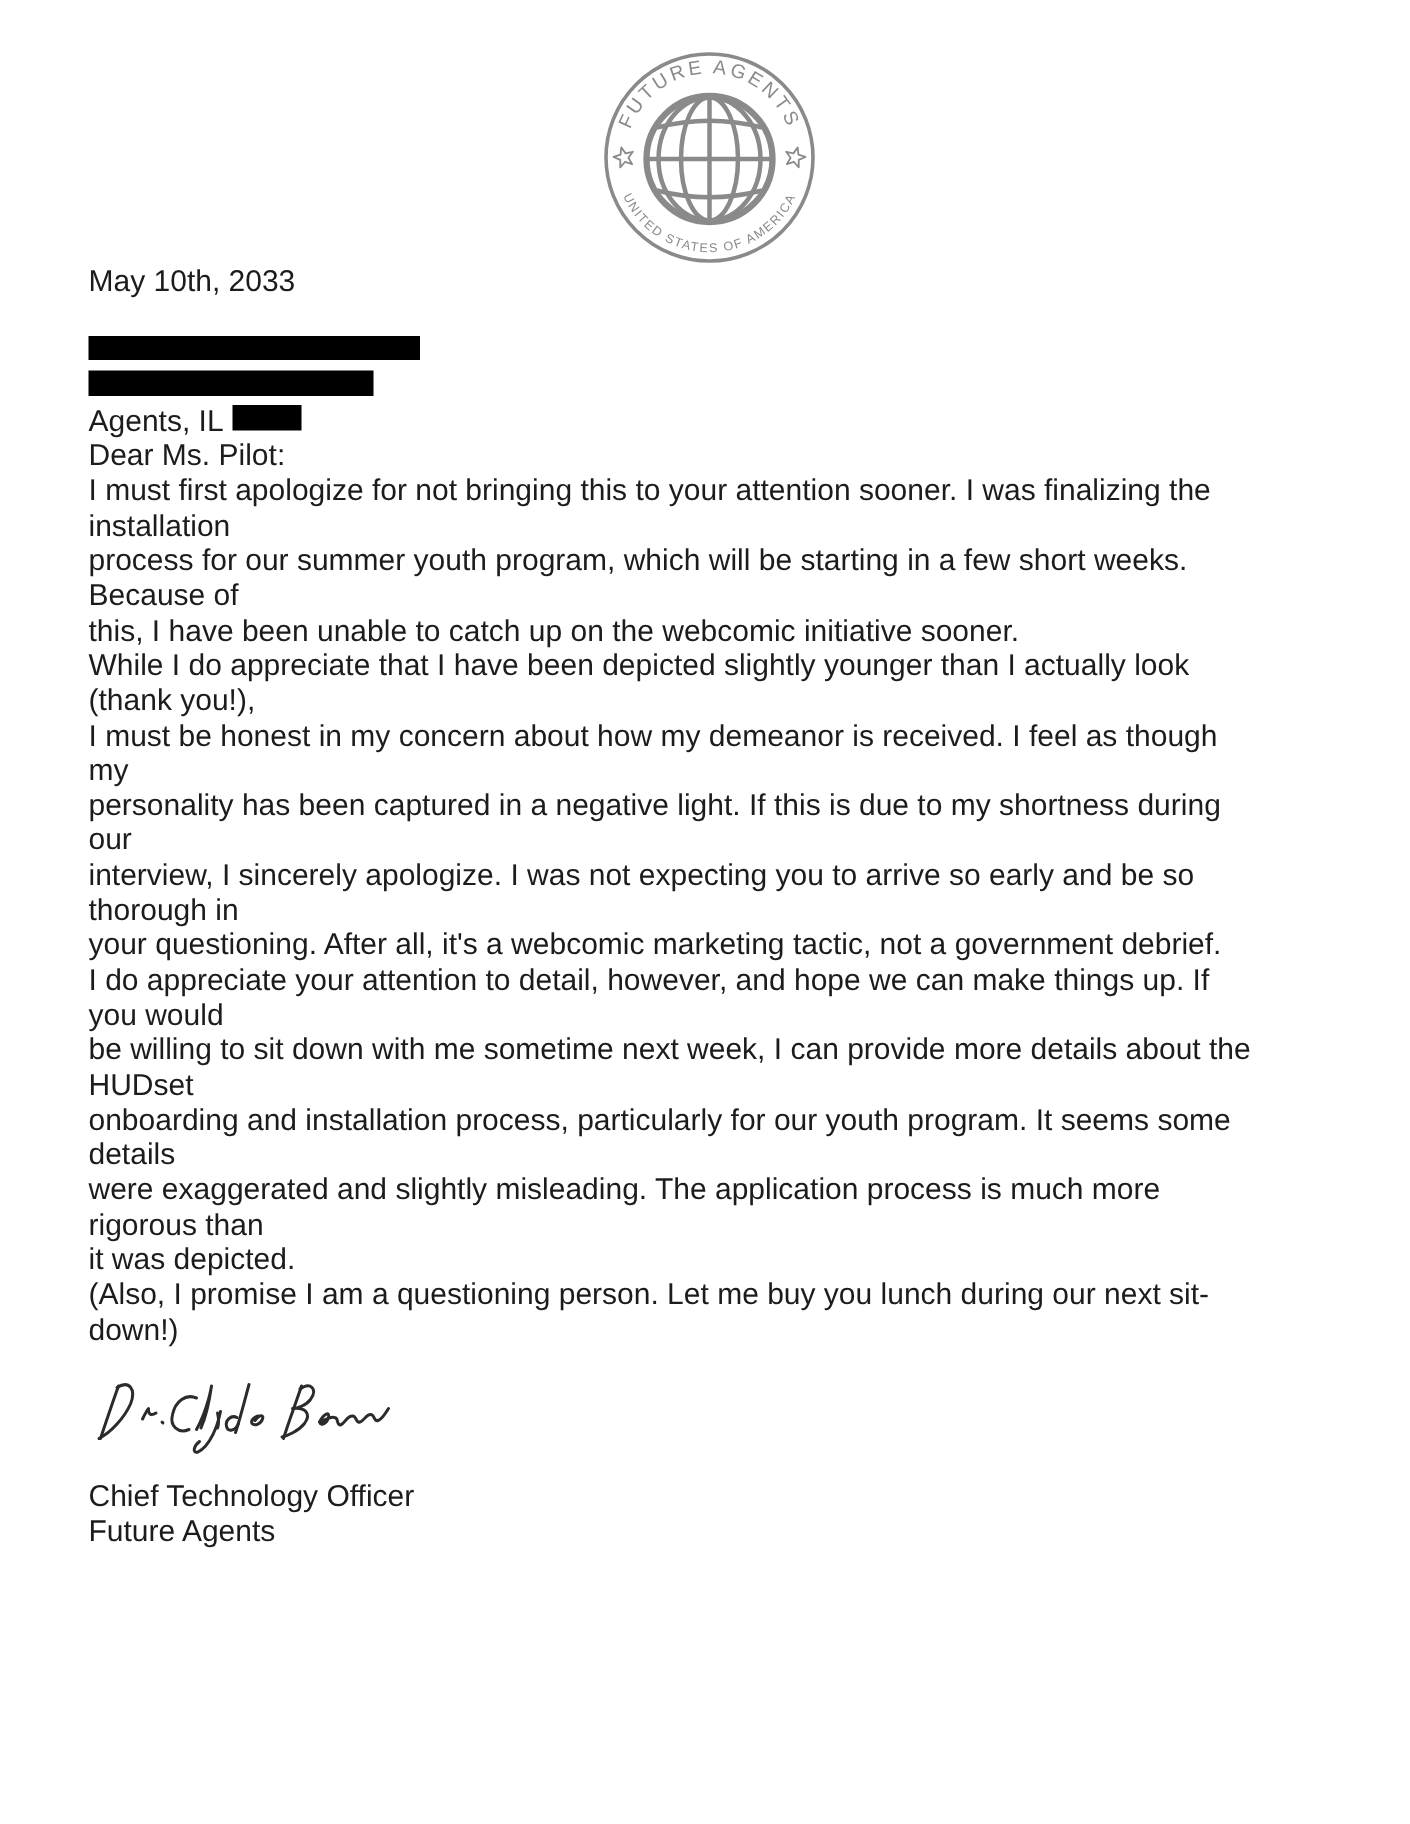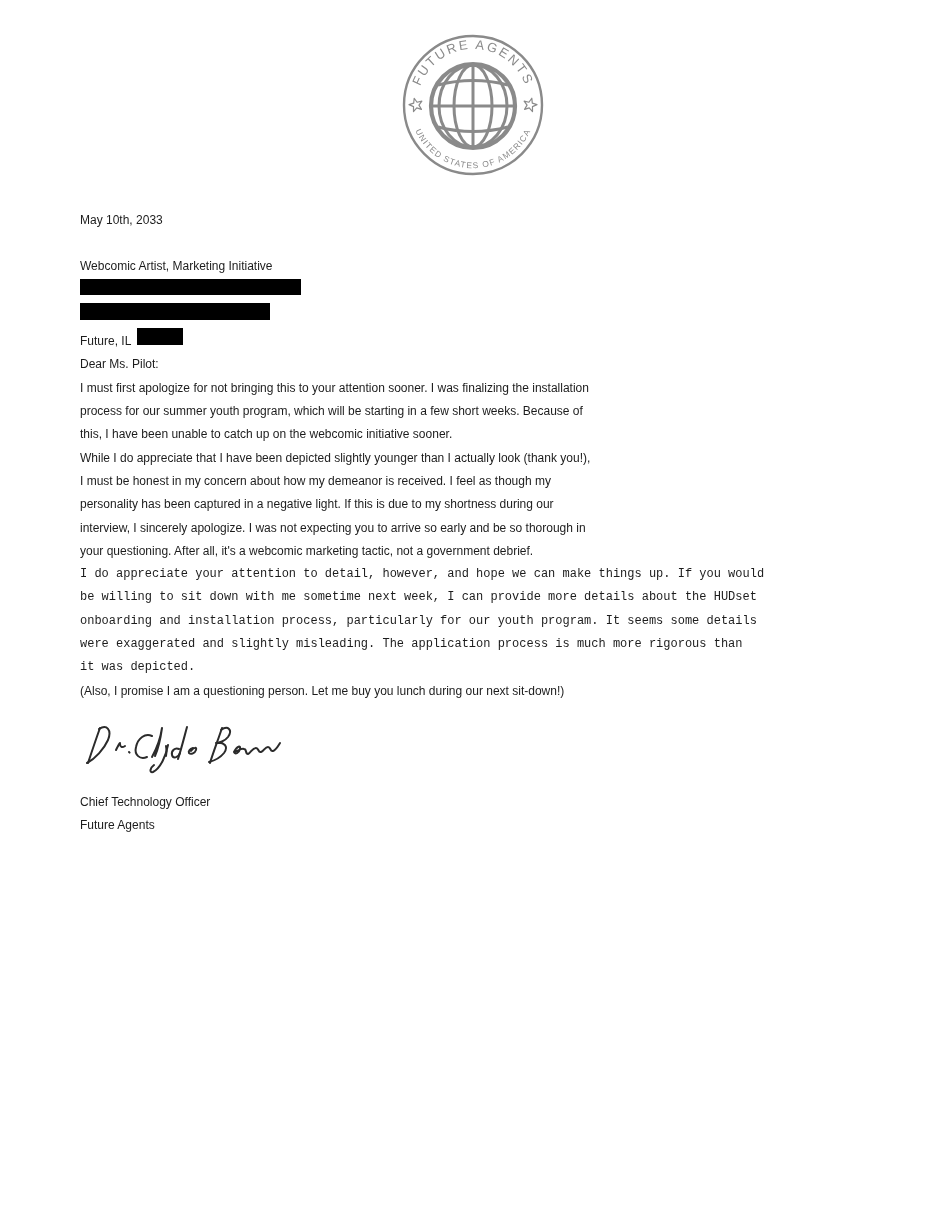--- a/index.html
+++ b/index.html
@@ -1,29 +1,29 @@
 <!DOCTYPE html>
 <html><head>
 <meta charset="utf-8">
 <style>
   html,body { margin:0; padding:0; background:#ffffff; }
   .page {
     position:relative; width:940px; height:1216px; background:#ffffff;
     font-family:"Liberation Sans", sans-serif; color:#1c1c1c; overflow:hidden;
   }
   .seal-wrap { width:144px; height:144px; margin:33px auto 0; position:relative; left:3px; }
-  .content { padding:0 100px 0 80px; font-size:12px; line-height:23.3px;margin-top:32px; }
+  .content { padding:0 100px 0 59px; font-size:20px; line-height:23.3px; }
   .content p { margin:0; }
   .date-line { margin-top:45px; }
   .addr-block { margin-top:23px; }
   .salutation { margin-top:20px; }
   .para { white-space:pre-line; }
   .para-1 { margin-top:25px; }
   .para-2 { margin-top:26px; }
-  .para-3 { margin-top:23px;font-family:Liberation Mono, monospace; }
+  .para-3 { margin-top:23px; }
   .para-4 { margin-top:20px; }
   .closing { margin-top:23px; }
   .redact { display:inline-block; background:#000000; }
   .bar-1 { width:221px; height:16px; }
   .bar-2 { width:190px; height:17px; }
   .bar-3 { width:46px; height:17px; margin-left:6px; }
   .sig-svg { display:block; margin:18px 0 0 2px; }
   .sig-block { margin-top:16px; }
 </style>
 </head>
@@ -64,24 +64,23 @@
         <textPath href="#arcBottom" startOffset="50%" text-anchor="middle">UNITED STATES OF AMERICA</textPath>
       </text>
     </svg>
   </div>
 
   <div class="content">
 
     <p class="date-line">May 10th, 2033</p>
 
     <div class="addr-block">
-      <p>Webcomic Artist, Marketing Initiative</p>
       <p><span class="redact bar-1"></span></p>
       <p><span class="redact bar-2"></span></p>
-      <p><span>Future, IL</span><span class="redact bar-3"></span></p>
+      <p><span>Agents, IL</span><span class="redact bar-3"></span></p>
     </div>
 
     <p class="salutation">Dear Ms. Pilot:</p>
 
     <p class="para para-1">I must first apologize for not bringing this to your attention sooner. I was finalizing the installation
 process for our summer youth program, which will be starting in a few short weeks. Because of
 this, I have been unable to catch up on the webcomic initiative sooner.</p>
     <p class="para para-2">While I do appreciate that I have been depicted slightly younger than I actually look (thank you!),
 I must be honest in my concern about how my demeanor is received. I feel as though my
 personality has been captured in a negative light. If this is due to my shortness during our

